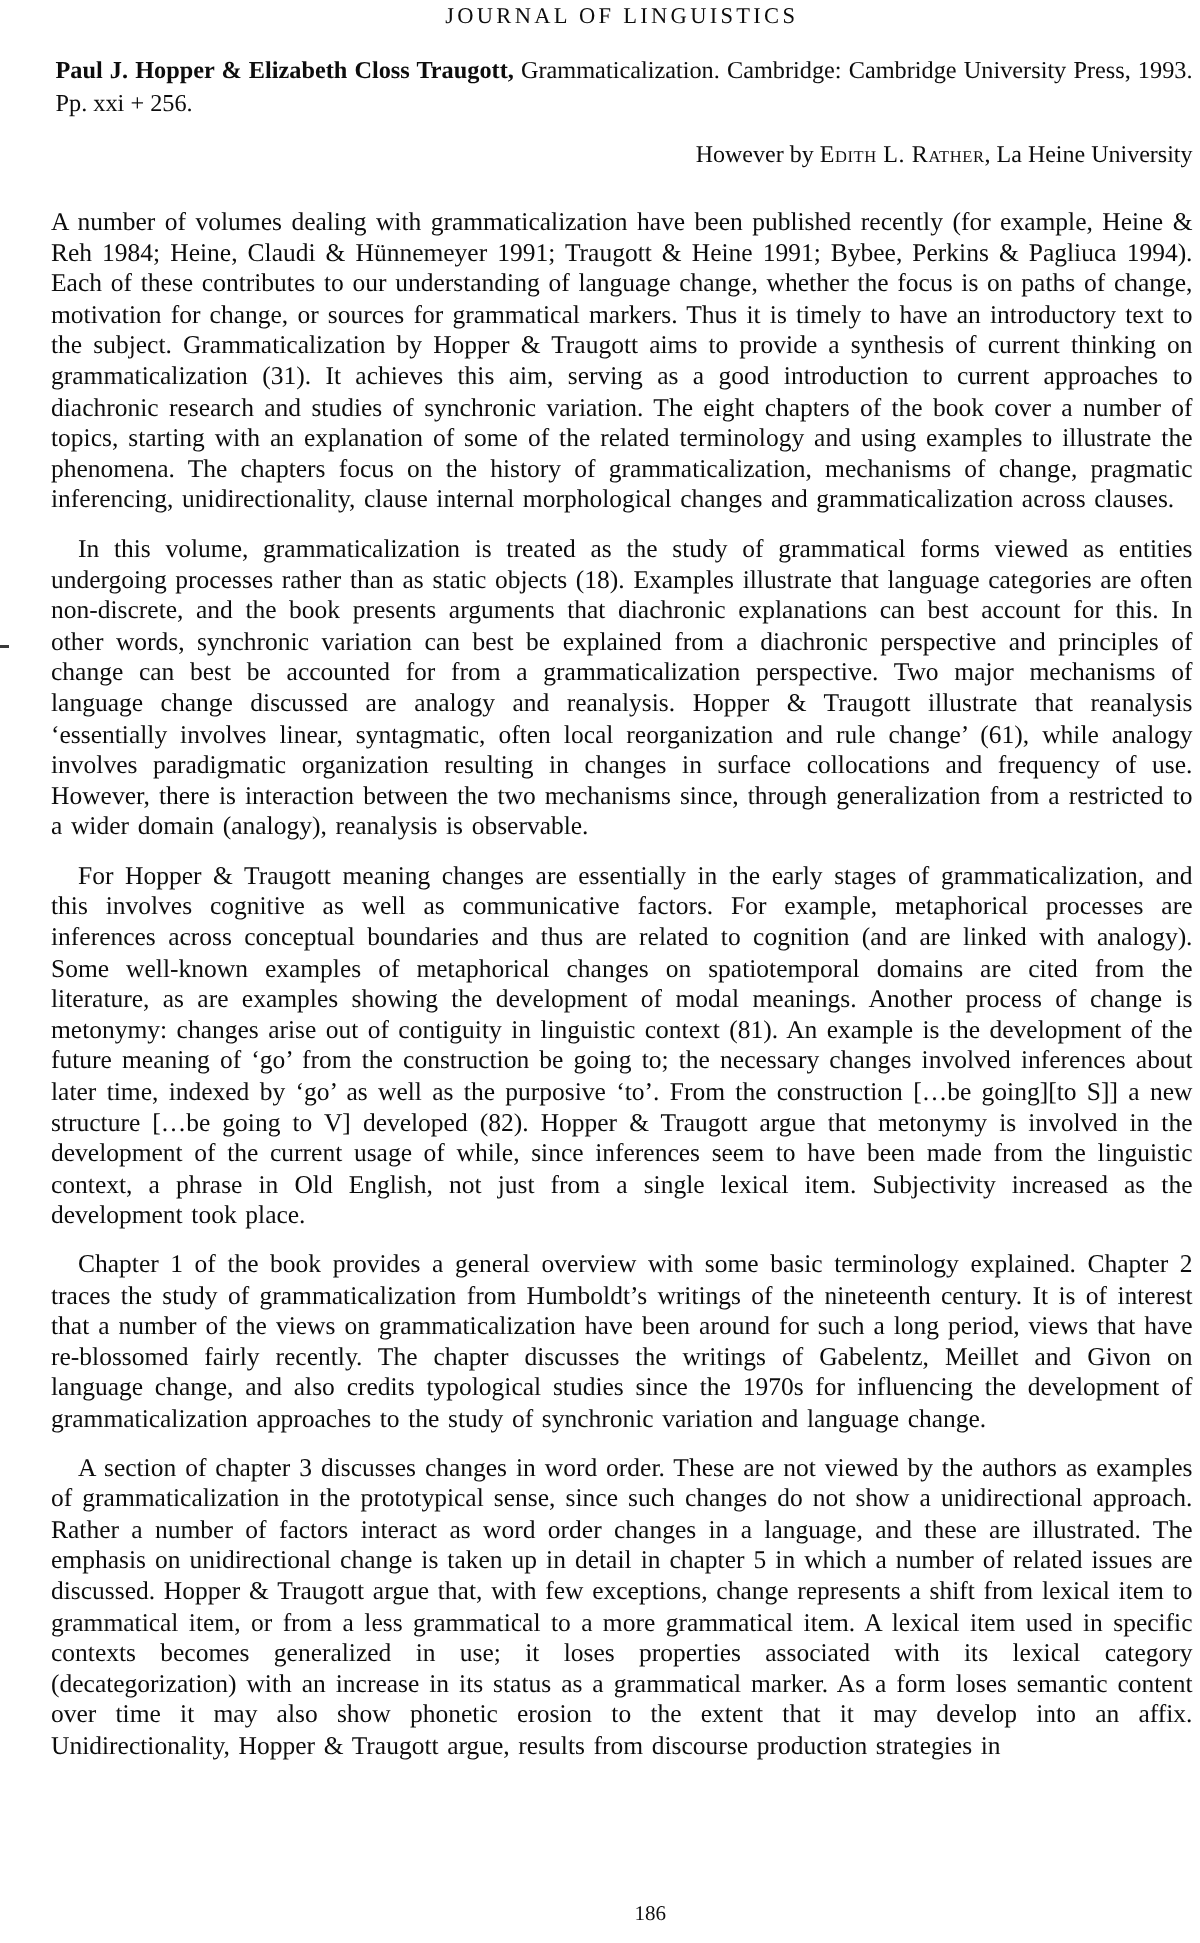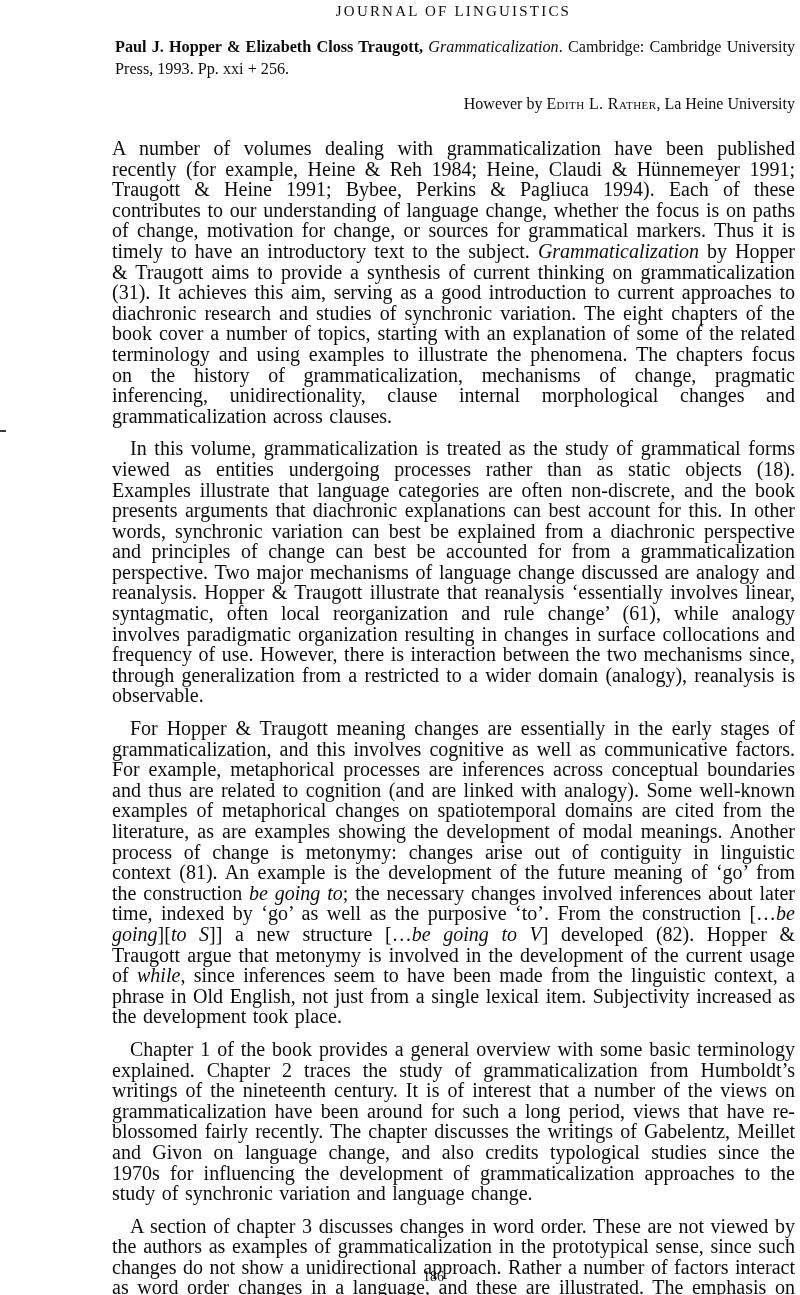--- a/index.html
+++ b/index.html
@@ -7,21 +7,21 @@
   body {
     width: 800px;
     background: #ffffff;
     color: #0d0d0d;
     font-family: "Liberation Serif", "DejaVu Serif", serif;
   }
   .page {
     position: relative;
     width: 800px;
     height: 1295px;
-    padding: 0 5px 0 112px;
+    padding: 0 5px 0 34px;
     overflow: hidden;
     background: #ffffff;
   }
   .running-head {
     padding-top: 3px;
     text-align: center;
     font-size: 15px;
     letter-spacing: 2.2px;
     white-space: nowrap;
   }
@@ -35,27 +35,27 @@
     margin: 14px 0 0 0;
     font-size: 16px;
     line-height: 20px;
     text-align: right;
   }
   .body-text {
     margin-top: 24px;
   }
   .para {
     margin: 0;
-    font-size: 20px;
+    font-size: 17px;
     line-height: 20.6px;
     text-align: justify;
     word-spacing: 1.5px;
   }
   .para.indent { text-indent: 18px; margin-top: 12px; }
-  .it { font-style: italic; }
+  .it { }
   .bd { font-weight: bold; }
   .sc { font-variant: small-caps; letter-spacing: 0.4px; }
   .page-number {
     position: absolute;
     left: 72px;
     right: 5px;
     bottom: 10px;
     text-align: center;
     font-size: 14px;
   }

